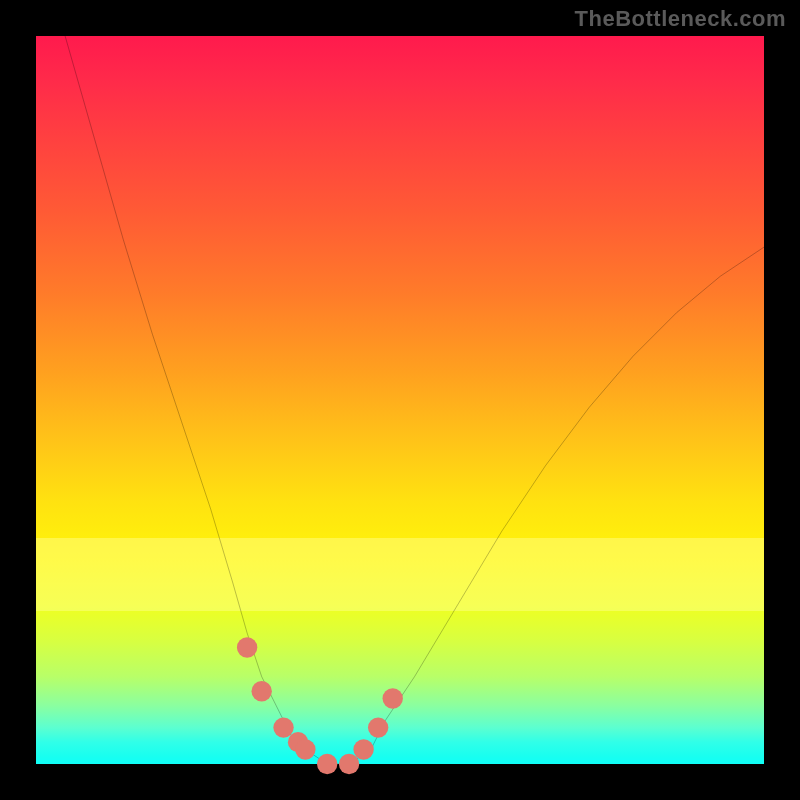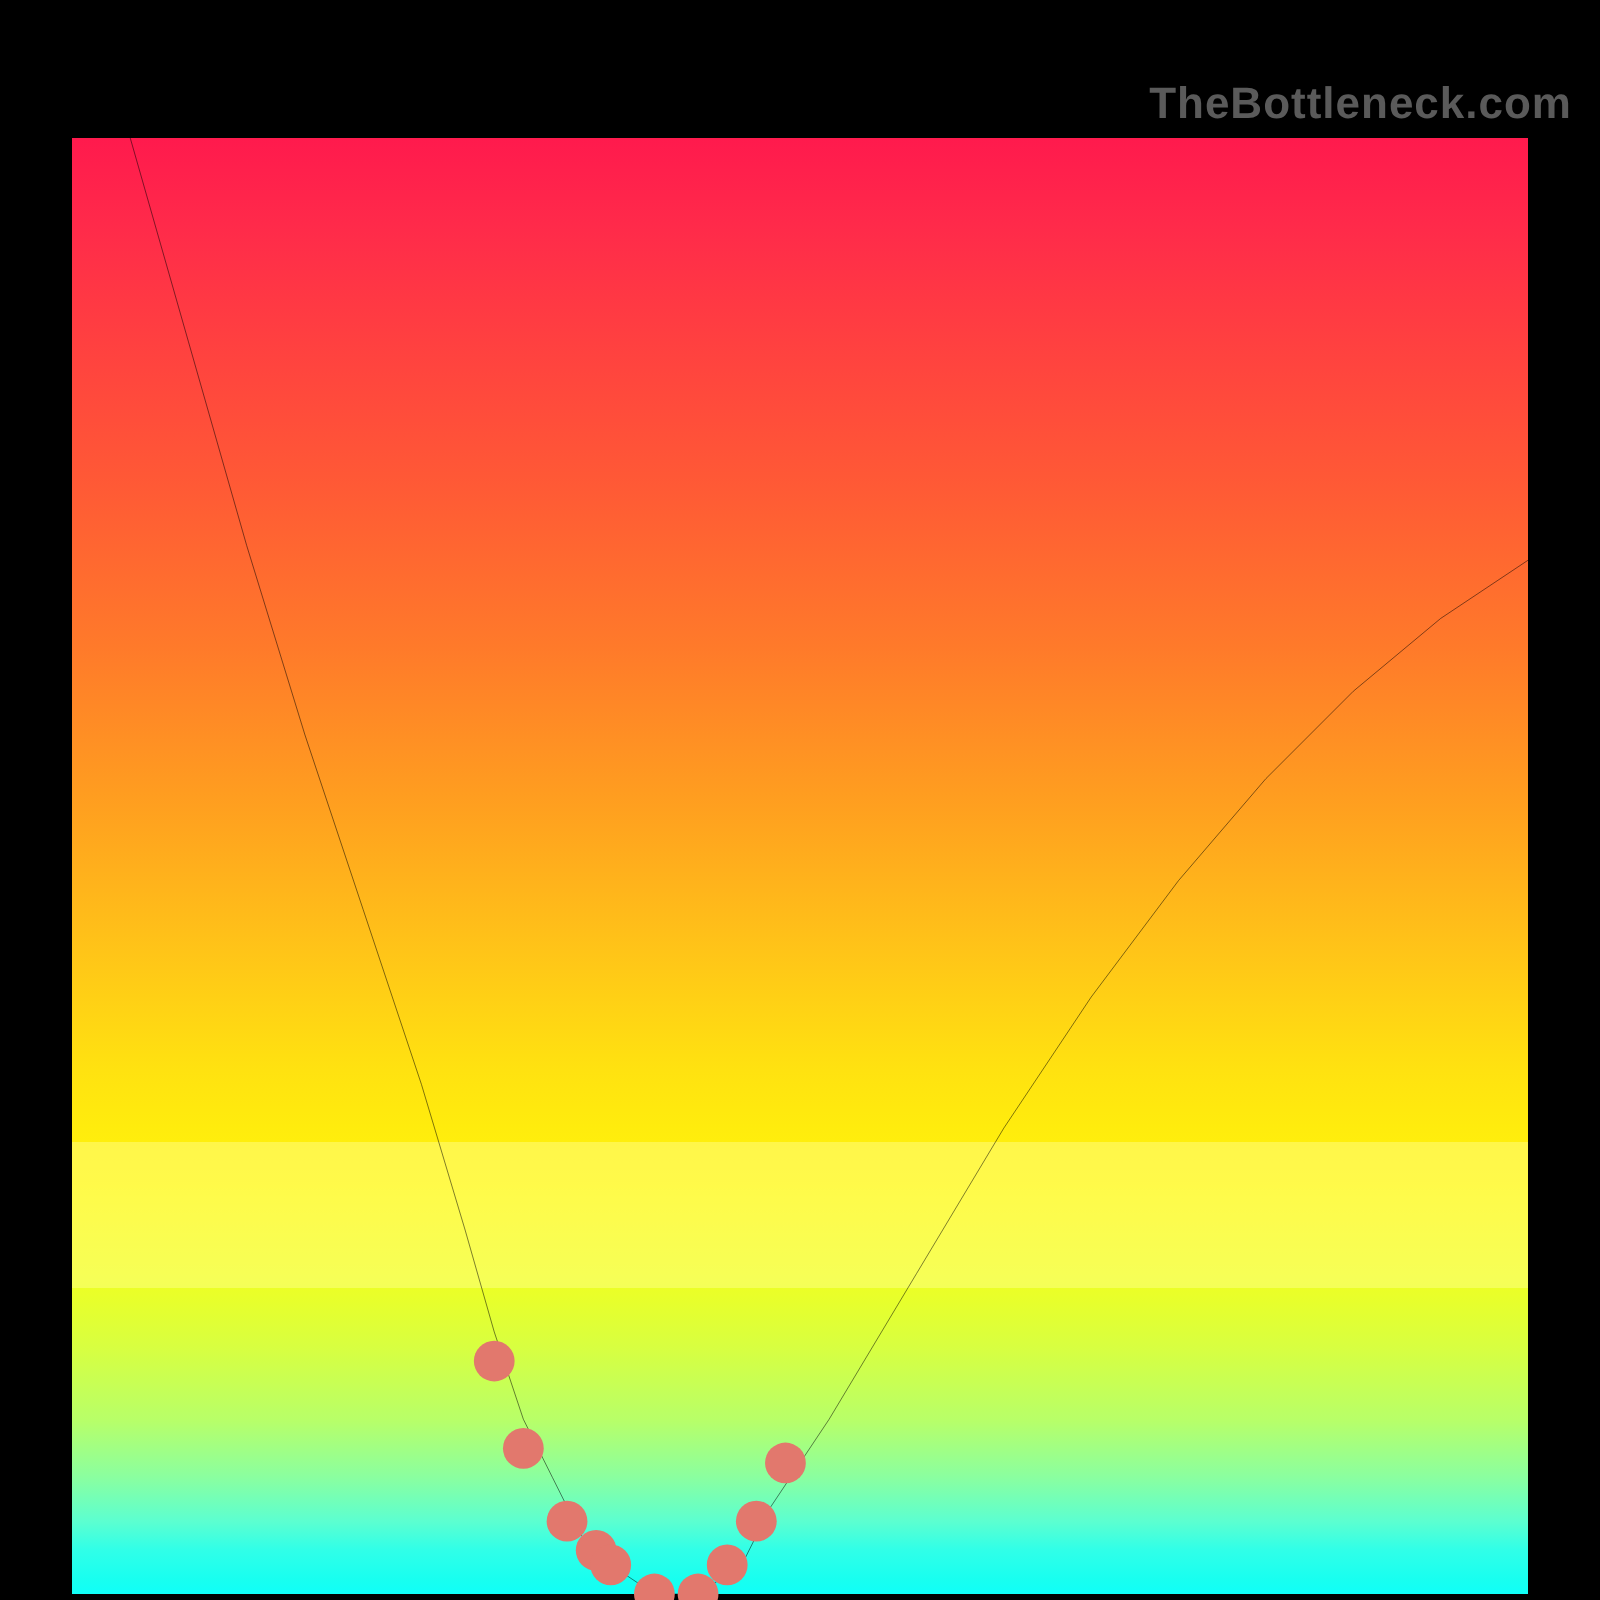--- a/index.html
+++ b/index.html
@@ -2,21 +2,20 @@
 <html><head>
 <meta charset="utf-8">
 <style>
   * { margin: 0; padding: 0; box-sizing: border-box; }
   html, body { width: 800px; height: 800px; overflow: hidden; background: #000; }
   .frame {
     position: relative;
     width: 800px;
     height: 676px;
     background: #000;
-    margin-top: 33px;
   }
   .plot-area {
     position: absolute;
     left: 36px;
     top: 36px;
     width: 728px;
     height: 728px;
     background: linear-gradient(to bottom,
       #ff1a4d 0%,
       #ff2a4a 6%,

